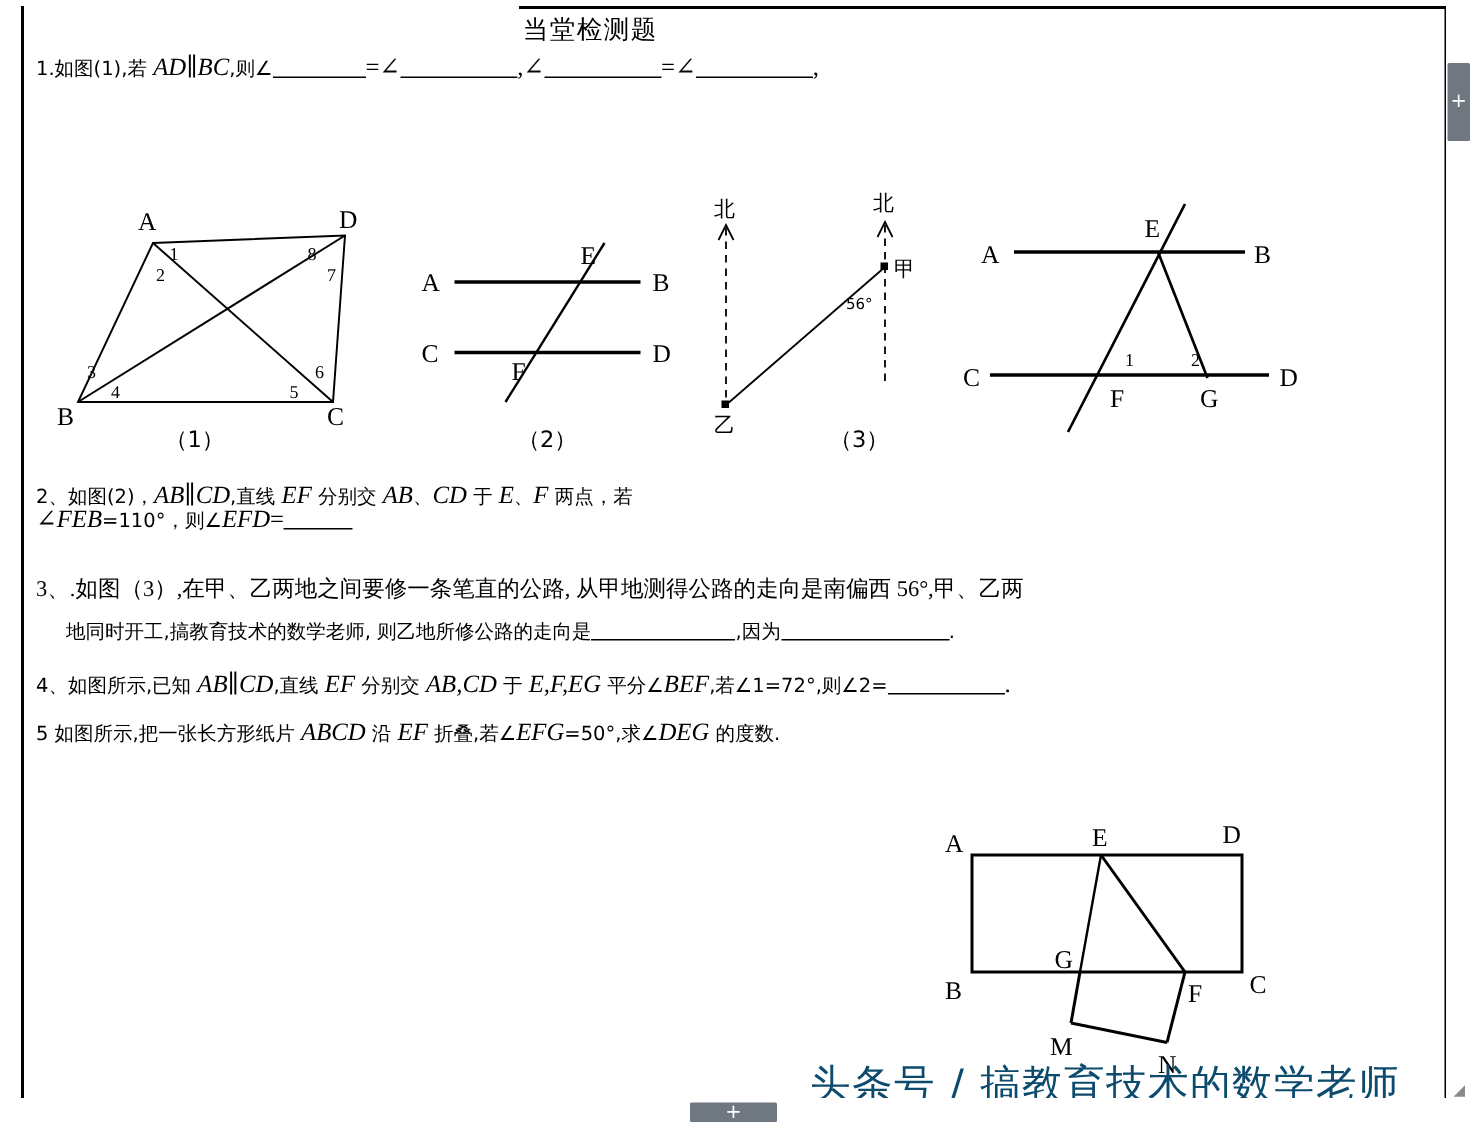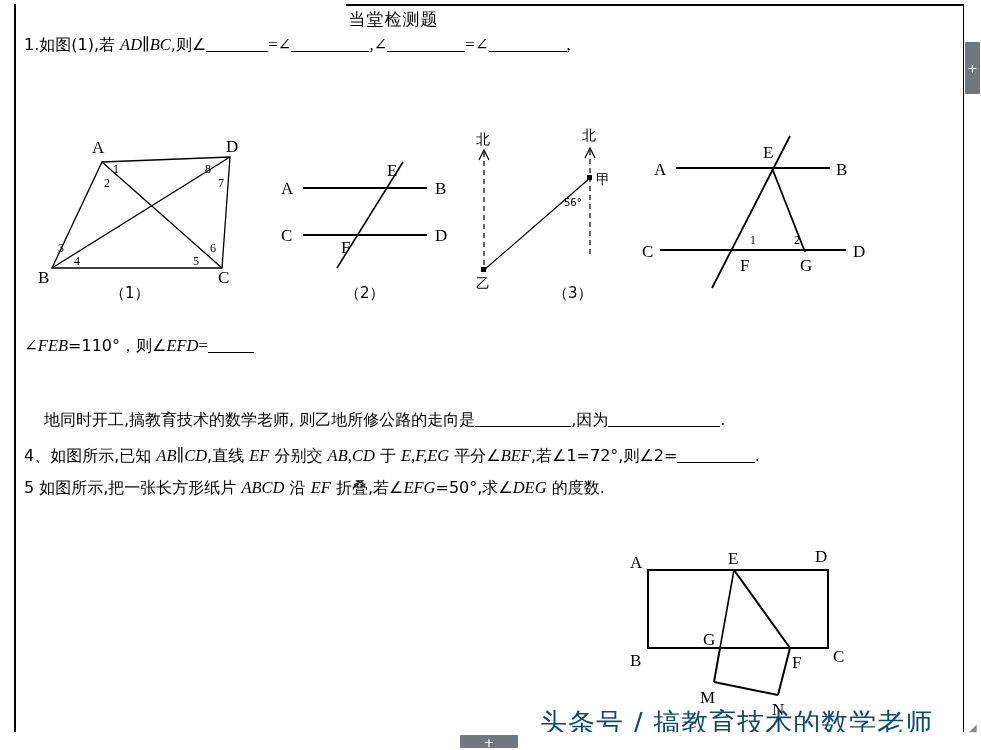--- a/index.html
+++ b/index.html
@@ -50,21 +50,21 @@
   
   .tline {
     position: absolute;
     font-size: 16.5px;
     line-height: 1.25;
     white-space: nowrap;
     font-family: "Liberation Serif", "DejaVu Serif", serif;
   }
   .tline .cn {
     font-family: "DejaVu Sans", "Liberation Sans", sans-serif;
-    font-size: 16px;
+    font-size: 13px;
   }
   .it { font-style: italic; }
   .blank-s { display: inline-block; border-bottom: 1.3px solid #000; width: 62px; vertical-align: -2px; }
   .blank-m { display: inline-block; border-bottom: 1.3px solid #000; width: 78px; vertical-align: -2px; }
   .blank-l { display: inline-block; border-bottom: 1.3px solid #000; width: 96px; vertical-align: -2px; }
   .blank-xl { display: inline-block; border-bottom: 1.3px solid #000; width: 112px; vertical-align: -2px; }
   .blank-q { display: inline-block; border-bottom: 1.3px solid #000; width: 46px; vertical-align: -2px; }
 
   
   .fig { position: absolute; }
@@ -252,25 +252,29 @@
       <text class="lbl" x="-8" y="127">C</text>
       <text class="lbl" x="203" y="127">D</text>
       <text class="lbl" x="113" y="28">E</text>
       <text class="lbl" x="90" y="141">F</text>
       <text class="lbl" x="150" y="141">G</text>
       <text class="lbl-sm" x="100" y="114">1</text>
       <text class="lbl-sm" x="144" y="114">2</text>
     </svg>
   </div>
 
+  <div class="tline" style="left:24px; top:320px;">
+    <span class="cn">2、如图(2)，</span><span class="it">AB</span><span>∥</span><span class="it">CD</span><span class="cn">,直线 </span><span class="it">EF</span><span class="cn"> 分别交 </span><span class="it">AB</span><span class="cn">、</span><span class="it">CD</span><span class="cn"> 于 </span><span class="it">E</span><span class="cn">、</span><span class="it">F</span><span class="cn"> 两点，若</span>
+  </div>
 
   <div class="tline" style="left:24px; top:336px;">
     <span>∠</span><span class="it">FEB</span><span class="cn">=110°，则∠</span><span class="it">EFD</span><span>=</span><span class="blank-q"></span>
   </div>
 
+  <div class="tline cn" style="left:24px; top:384px; font-size:15px;">3、.如图（3）,在甲、乙两地之间要修一条笔直的公路, 从甲地测得公路的走向是南偏西 56°,甲、乙两</div>
   <div class="tline" style="left:44px; top:410px;">
     <span class="cn">地同时开工,搞教育技术的数学老师, 则乙地所修公路的走向是</span><span class="blank-l"></span><span class="cn">,因为</span><span class="blank-xl"></span><span class="cn">.</span>
   </div>
 
   <div class="tline" style="left:24px; top:446px;">
     <span class="cn">4、如图所示,已知 </span><span class="it">AB</span><span>∥</span><span class="it">CD</span><span class="cn">,直线 </span><span class="it">EF</span><span class="cn"> 分别交 </span><span class="it">AB,CD</span><span class="cn"> 于 </span><span class="it">E,F,EG</span><span class="cn"> 平分∠</span><span class="it">BEF</span><span class="cn">,若∠1=72°,则∠2=</span><span class="blank-m"></span><span>.</span>
   </div>
 
   <div class="tline" style="left:24px; top:478px;">
     <span class="cn">5 如图所示,把一张长方形纸片 </span><span class="it">ABCD</span><span class="cn"> 沿 </span><span class="it">EF</span><span class="cn"> 折叠,若∠</span><span class="it">EFG</span><span class="cn">=50°,求∠</span><span class="it">DEG</span><span class="cn"> 的度数.</span>

